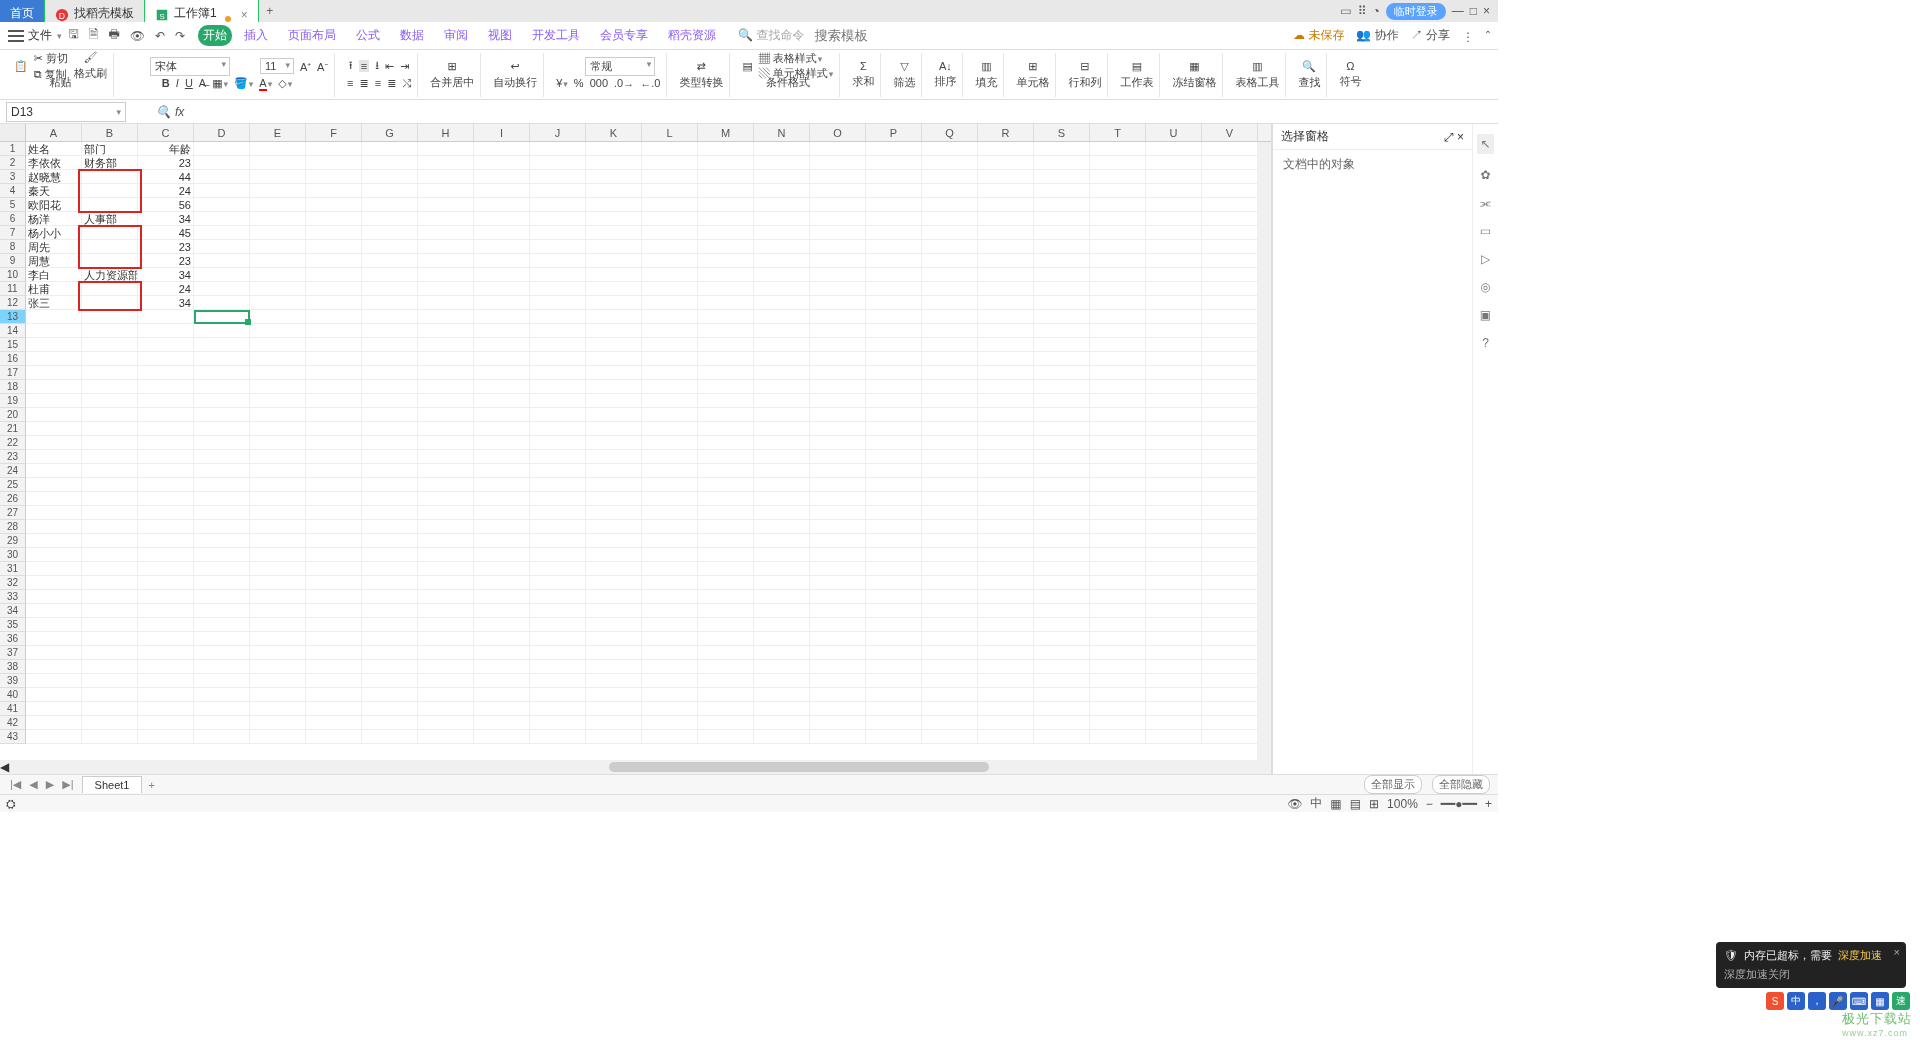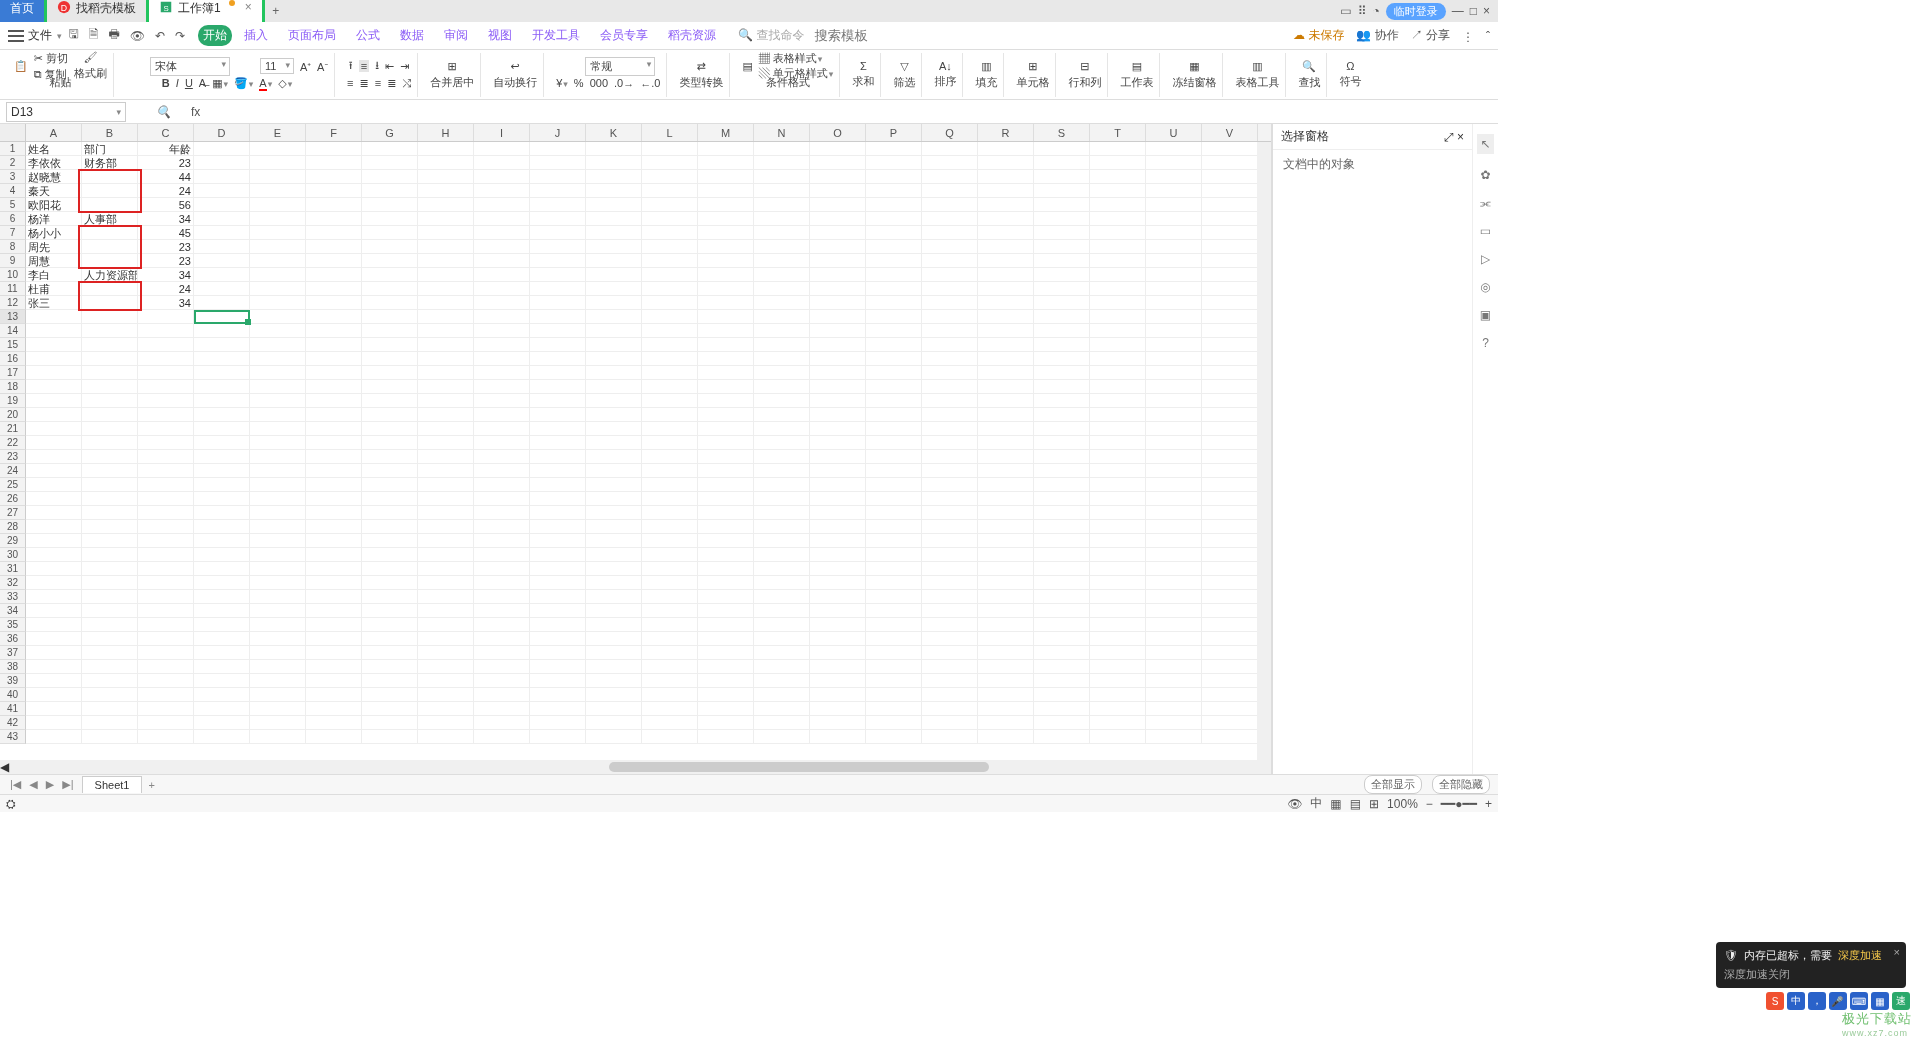--- a/index.html
+++ b/index.html
@@ -1,20 +1,20 @@
 <!DOCTYPE html>
 <html><head>
 <meta charset="utf-8">
 <style>
   * { box-sizing: border-box; margin: 0; padding: 0; font-family: "Microsoft YaHei", Arial, sans-serif; }
   body { width: 1498px; height: 812px; background: #fff; font-size: 12px; color: #333; overflow: hidden; }
 
   
   .titlebar { height: 22px; background: #e8e8e8; display: flex; align-items: center; position: relative; }
-  .tab { display: flex; align-items: flex-start; height: 22px; padding: 0 10px; border-right: 3px solid #22c55e; cursor: pointer; }
+  .tab { display: flex; align-items: flex-end; height: 22px; padding: 0 10px; border-right: 1px solid #22c55e; cursor: pointer; }
   .tab.home { background: #3a7bd5; color: #fff; }
   .tab .ico { width: 14px; height: 14px; margin-right: 5px; display: inline-block; }
   .tab .close { margin-left: 10px; color: #888; }
   .tab .dot { width:6px;height:6px;border-radius:50%;background:#f0a020;margin-left:8px; }
   .newtab { width:22px;text-align:center;color:#666;cursor:pointer; }
   .winctrls { position: absolute; right: 0; top: 0; display: flex; align-items: center; height: 22px; gap: 6px; padding-right: 8px; }
   .winctrls .pill { background: #5aa3ff; color: #fff; border-radius: 9px; padding: 1px 8px; font-size: 11px; }
   .winctrls span { cursor: pointer; color: #555; }
 
   
@@ -37,33 +37,33 @@
   .rgroup .lbl { font-size:11px; margin-top:2px; }
   .dd { font-size:9px;color:#888;margin-left:1px; }
   select, .fakecombo { border:1px solid #ccc; font-size:11px; background:#fff; }
   .fakecombo { padding:1px 16px 1px 4px; position:relative;margin-left:24px; }
   .fakecombo::after { content:"▾"; position:absolute; right:3px; color:#888; font-size:9px;}
 
   
   .fbar { height: 24px; display:flex; align-items:center; border-bottom:1px solid #ddd; }
   .namebox { width:120px; border:1px solid #ccc; margin-left:6px; padding:2px 4px; background:#fff; display:flex;align-items:center;justify-content:space-between; }
   .fx { margin-left:30px; color:#666; font-style:italic;}
-  .fxlabel { margin-left:20px; color:#555;}
+  .fxlabel { margin-left:4px; font-style:italic; color:#555;}
   .formula { flex:1; border:none; outline:none; margin-left:8px; }
 
   
   .main { display:flex; height: calc(100% - 22px - 28px - 50px - 24px - 20px - 18px); }
   .gridwrap { flex:1; position:relative; overflow:hidden; border-right:1px solid #ddd; }
   .colheads { display:flex; height:18px; background:#f3f3f3; border-bottom:1px solid #ccc; }
   .corner { width:26px;border-right:1px solid #ccc;background:#eee; }
   .ch { width:56px; text-align:center; border-right:1px solid #ddd; font-size:11px; color:#555; line-height:18px;}
   .rows { position:relative; }
   .row { display:flex; height:14px; }
   .rh { width:26px; background:#f3f3f3; border-right:1px solid #ccc; border-bottom:1px solid #ddd; text-align:center; font-size:10px; color:#555; line-height:14px;}
-  .rh.sel { background:#e5e5e5; }
+  .rh.sel { background:#7dd3fc; }
   .cell { width:56px; border-right:1px solid #eee; border-bottom:1px solid #eee; font-size:11px; padding:0 2px; line-height:14px; overflow:hidden; white-space:nowrap;}
   .cell.num { text-align:right; }
   .sel-cell { position:absolute; border:2px solid #2aa86b; pointer-events:none; }
   .sel-handle { position:absolute; width:6px;height:6px;background:#2aa86b;bottom:-3px;right:-3px; }
   .redbox { position:absolute; border:2px solid #d22; pointer-events:none; }
   .hscroll { position:absolute; bottom:0; left:0; right:0; height:14px; background:#f0f0f0; display:flex;align-items:center; }
   .hscroll .thumb { width:380px;height:10px;background:#ccc;border-radius:5px;margin-left:600px; }
   .vscroll { position:absolute; top:18px; right:0; width:14px; bottom:14px; background:#f0f0f0; }
 
   

